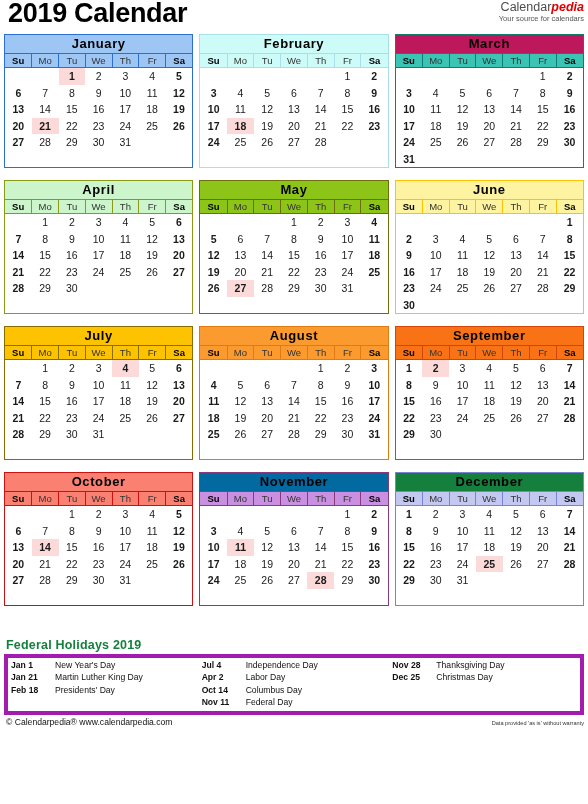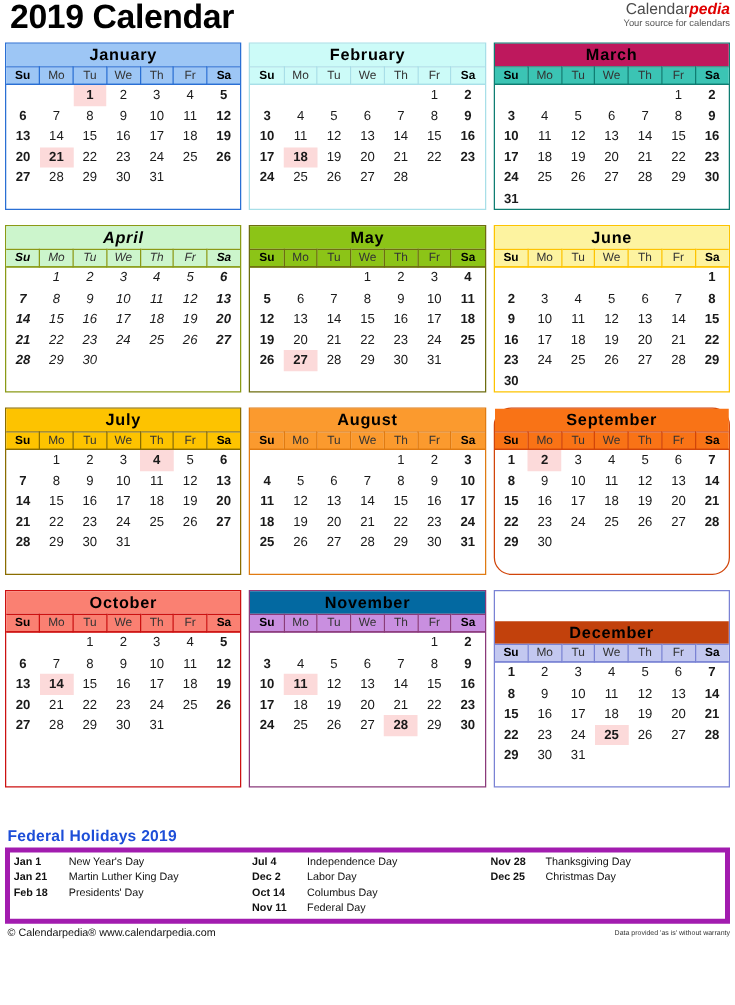--- a/index.html
+++ b/index.html
@@ -116,21 +116,21 @@
   td.hol  { background: #fcdada; color: #d40000; font-weight: bold; }
   td.empty { color: transparent; }
 
   
   .footer {
     margin-top: 13px;
   }
   .footer-title {
     font-size: 12.5px;
     font-weight: bold;
-    color: #1d4ed8;
+    color: #15803d;
     letter-spacing: 0.2px;
     padding-left: 2px;
     padding-bottom: 2px;
     margin-top: 32px;
   }
   .hol-box {
     border: 4px solid #a21caf;
     box-sizing: border-box;
     padding: 1px 0 2px 0;
   }
@@ -398,21 +398,21 @@
               <td class="empty">&nbsp;</td>
               <td class="empty">&nbsp;</td>
               <td class="empty">&nbsp;</td>
               <td class="empty">&nbsp;</td>
               <td class="empty">&nbsp;</td>
               <td class="empty">&nbsp;</td>
             </tr>
           </tbody>
         </table>
       </div>
-      <div class="month" style="border-color: rgb(138, 154, 22); font-style: italic;">
+      <div class="month" style="border-color: rgb(138, 154, 22);">
         <div class="month-name" style="background: rgb(204, 245, 204);">April</div>
         <table class="mtable">
           <thead>
             <tr>
               <th style="background: rgb(204, 245, 204); border-right: 1px solid rgb(138, 154, 22); border-top: 1px solid rgb(138, 154, 22); border-bottom: 1px solid rgb(138, 154, 22);">Su</th>
               <th class="wd" style="background: rgb(204, 245, 204); border-right: 1px solid rgb(138, 154, 22); border-top: 1px solid rgb(138, 154, 22); border-bottom: 1px solid rgb(138, 154, 22);">Mo</th>
               <th class="wd" style="background: rgb(204, 245, 204); border-right: 1px solid rgb(138, 154, 22); border-top: 1px solid rgb(138, 154, 22); border-bottom: 1px solid rgb(138, 154, 22);">Tu</th>
               <th class="wd" style="background: rgb(204, 245, 204); border-right: 1px solid rgb(138, 154, 22); border-top: 1px solid rgb(138, 154, 22); border-bottom: 1px solid rgb(138, 154, 22);">We</th>
               <th class="wd" style="background: rgb(204, 245, 204); border-right: 1px solid rgb(138, 154, 22); border-top: 1px solid rgb(138, 154, 22); border-bottom: 1px solid rgb(138, 154, 22);">Th</th>
               <th class="wd" style="background: rgb(204, 245, 204); border-right: 1px solid rgb(138, 154, 22); border-top: 1px solid rgb(138, 154, 22); border-bottom: 1px solid rgb(138, 154, 22);">Fr</th>
@@ -758,21 +758,21 @@
               <td class="empty">&nbsp;</td>
               <td class="empty">&nbsp;</td>
               <td class="empty">&nbsp;</td>
               <td class="empty">&nbsp;</td>
               <td class="empty">&nbsp;</td>
               <td class="empty">&nbsp;</td>
             </tr>
           </tbody>
         </table>
       </div>
-      <div class="month" style="border-color: rgb(209, 69, 10); border-radius: 14px;">
+      <div class="month" style="border-color: rgb(209, 69, 10);">
         <div class="month-name" style="background: rgb(249, 115, 22);">September</div>
         <table class="mtable">
           <thead>
             <tr>
               <th style="background: rgb(249, 115, 22); border-right: 1px solid rgb(209, 69, 10); border-top: 1px solid rgb(209, 69, 10); border-bottom: 1px solid rgb(209, 69, 10);">Su</th>
               <th class="wd" style="background: rgb(249, 115, 22); border-right: 1px solid rgb(209, 69, 10); border-top: 1px solid rgb(209, 69, 10); border-bottom: 1px solid rgb(209, 69, 10);">Mo</th>
               <th class="wd" style="background: rgb(249, 115, 22); border-right: 1px solid rgb(209, 69, 10); border-top: 1px solid rgb(209, 69, 10); border-bottom: 1px solid rgb(209, 69, 10);">Tu</th>
               <th class="wd" style="background: rgb(249, 115, 22); border-right: 1px solid rgb(209, 69, 10); border-top: 1px solid rgb(209, 69, 10); border-bottom: 1px solid rgb(209, 69, 10);">We</th>
               <th class="wd" style="background: rgb(249, 115, 22); border-right: 1px solid rgb(209, 69, 10); border-top: 1px solid rgb(209, 69, 10); border-bottom: 1px solid rgb(209, 69, 10);">Th</th>
               <th class="wd" style="background: rgb(249, 115, 22); border-right: 1px solid rgb(209, 69, 10); border-top: 1px solid rgb(209, 69, 10); border-bottom: 1px solid rgb(209, 69, 10);">Fr</th>
@@ -975,21 +975,21 @@
               <td class="empty">&nbsp;</td>
               <td class="empty">&nbsp;</td>
               <td class="empty">&nbsp;</td>
               <td class="empty">&nbsp;</td>
               <td class="empty">&nbsp;</td>
             </tr>
           </tbody>
         </table>
       </div>
       <div class="month" style="border-color: rgb(122, 130, 212);">
-        <div class="month-name" style="background: #c2410c; margin-top: 24px;">December</div>
+        <div class="month-name" style="background: #15803d;">December</div>
         <table class="mtable">
           <thead>
             <tr>
               <th style="background: rgb(195, 200, 240); border-right: 1px solid rgb(122, 130, 212); border-top: 1px solid rgb(122, 130, 212); border-bottom: 1px solid rgb(122, 130, 212);">Su</th>
               <th class="wd" style="background: rgb(195, 200, 240); border-right: 1px solid rgb(122, 130, 212); border-top: 1px solid rgb(122, 130, 212); border-bottom: 1px solid rgb(122, 130, 212);">Mo</th>
               <th class="wd" style="background: rgb(195, 200, 240); border-right: 1px solid rgb(122, 130, 212); border-top: 1px solid rgb(122, 130, 212); border-bottom: 1px solid rgb(122, 130, 212);">Tu</th>
               <th class="wd" style="background: rgb(195, 200, 240); border-right: 1px solid rgb(122, 130, 212); border-top: 1px solid rgb(122, 130, 212); border-bottom: 1px solid rgb(122, 130, 212);">We</th>
               <th class="wd" style="background: rgb(195, 200, 240); border-right: 1px solid rgb(122, 130, 212); border-top: 1px solid rgb(122, 130, 212); border-bottom: 1px solid rgb(122, 130, 212);">Th</th>
               <th class="wd" style="background: rgb(195, 200, 240); border-right: 1px solid rgb(122, 130, 212); border-top: 1px solid rgb(122, 130, 212); border-bottom: 1px solid rgb(122, 130, 212);">Fr</th>
               <th style="background: rgb(195, 200, 240); border-right: none; border-top: 1px solid rgb(122, 130, 212); border-bottom: 1px solid rgb(122, 130, 212);">Sa</th>
@@ -1072,21 +1072,21 @@
               <div class="hol-date">Feb 18</div>
               <div class="hol-name">Presidents' Day</div>
             </div>
           </div>
           <div class="hol-col">
             <div class="hol-row">
               <div class="hol-date">Jul 4</div>
               <div class="hol-name">Independence Day</div>
             </div>
             <div class="hol-row">
-              <div class="hol-date">Dec 2</div>
+              <div class="hol-date">Apr 2</div>
               <div class="hol-name">Labor Day</div>
             </div>
             <div class="hol-row">
               <div class="hol-date">Oct 14</div>
               <div class="hol-name">Columbus Day</div>
             </div>
             <div class="hol-row">
               <div class="hol-date">Nov 11</div>
               <div class="hol-name">Federal Day</div>
             </div>

